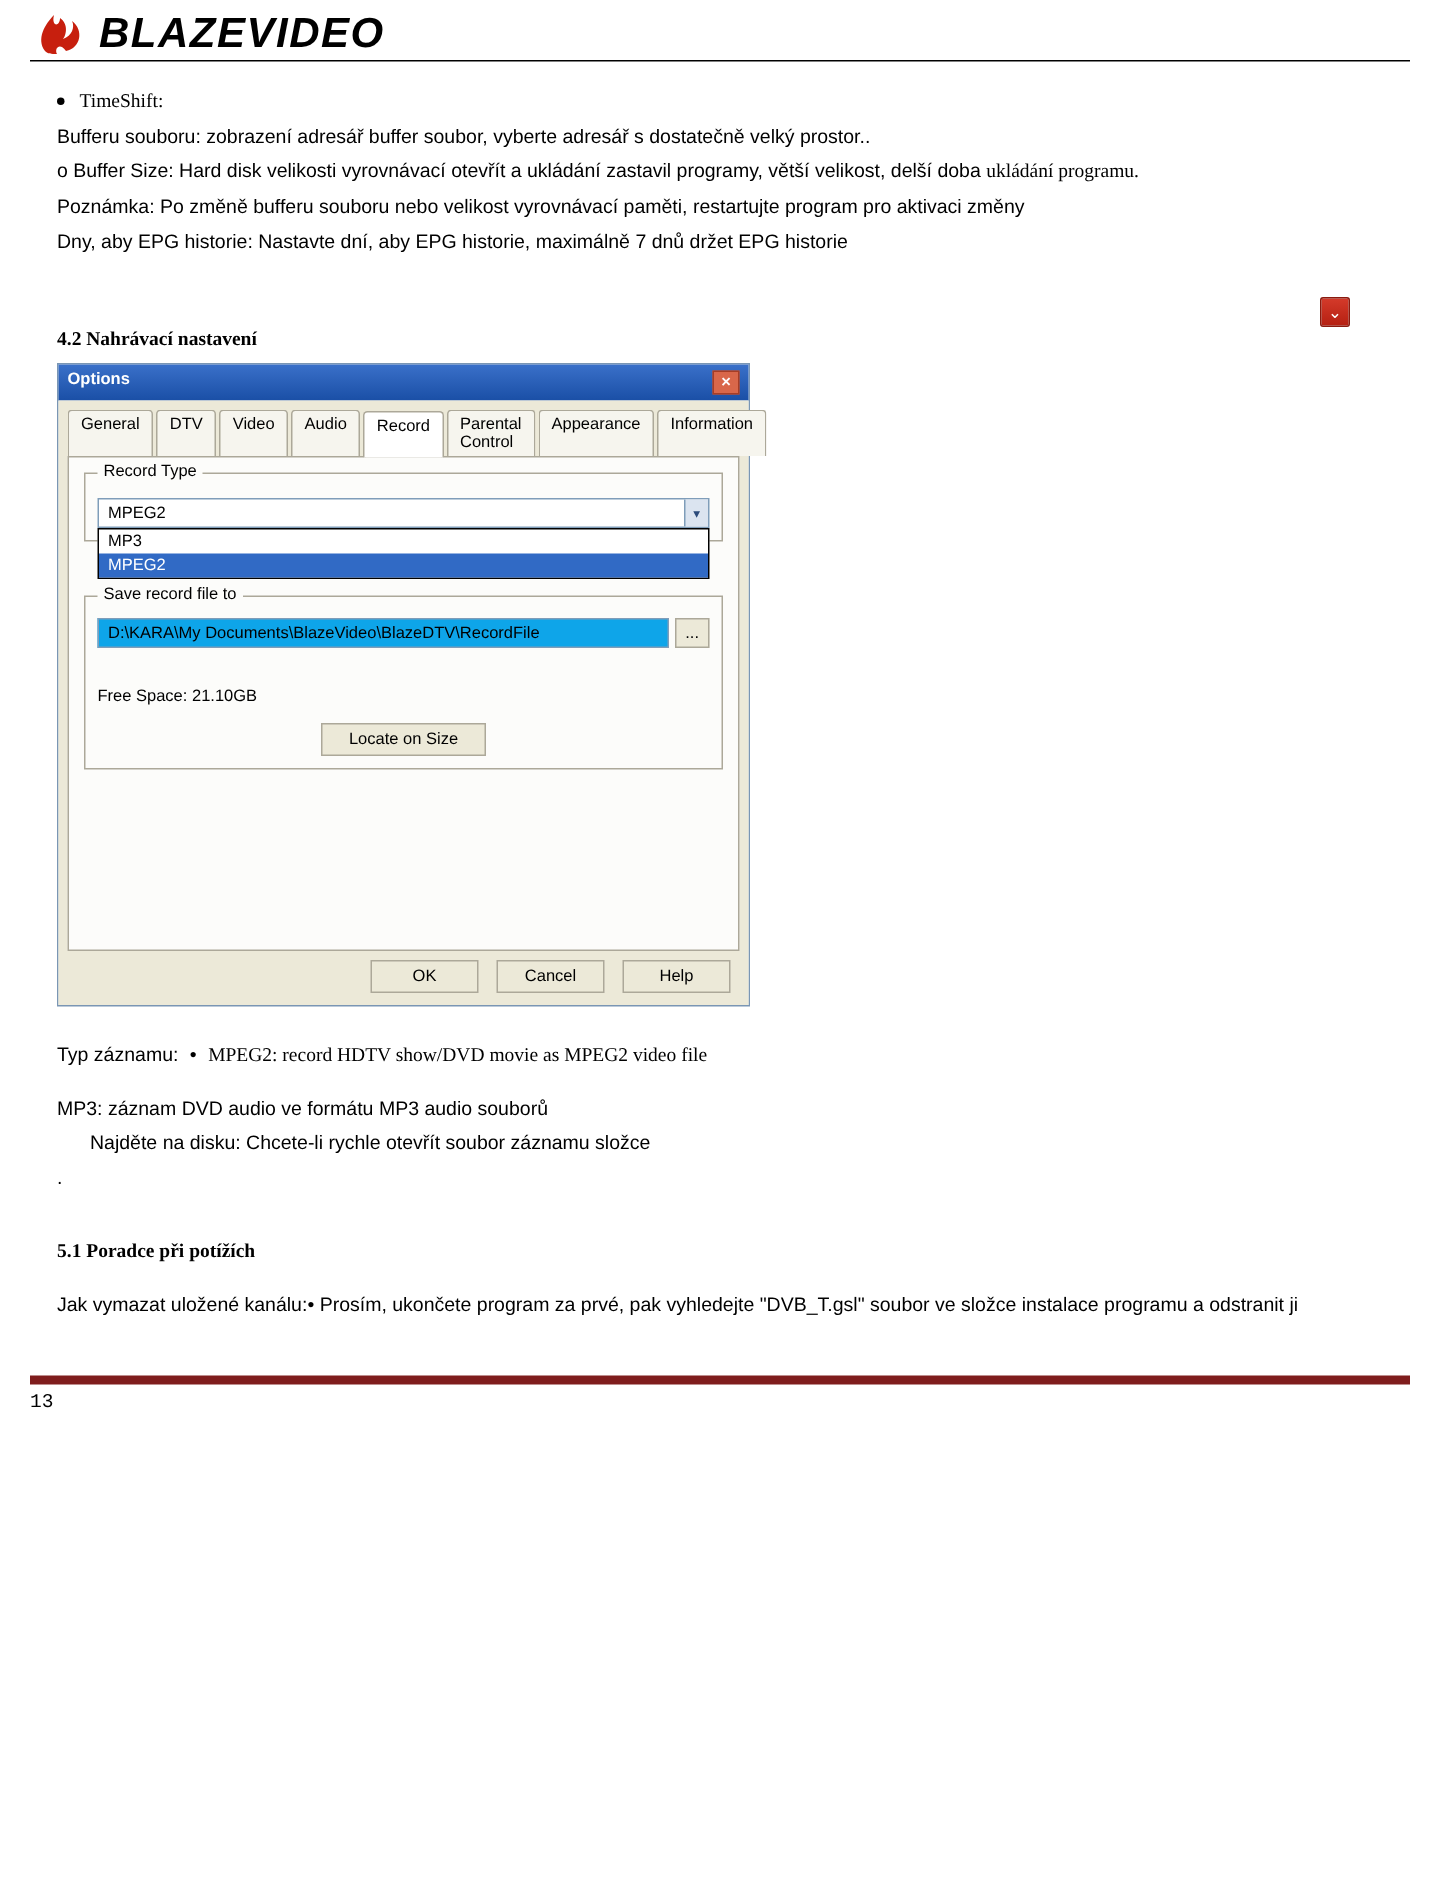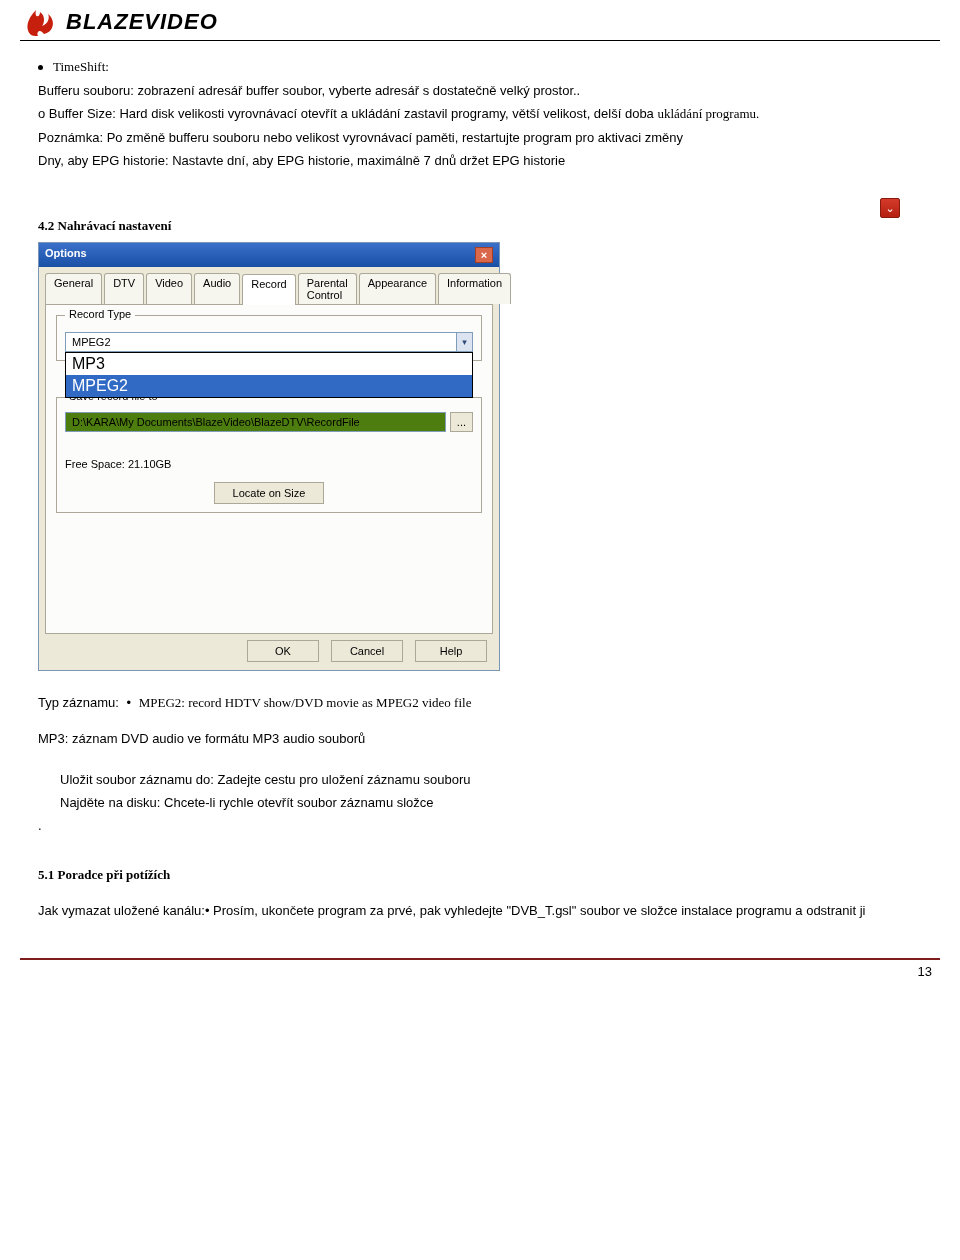--- a/index.html
+++ b/index.html
@@ -17,21 +17,21 @@
     border-bottom: 1px solid #000;
     padding: 6px 0 2px 0;
     margin-bottom: 18px;
   }
   .logo-flame {
     width: 40px; height: 32px;
     position: relative;
     margin-right: 6px;
   }
   .logo-text {
-    font-size: 22px;
+    font-size: 28px;
     font-weight: 900;
     font-style: italic;
     letter-spacing: 1px;
   }
   .content { padding-left: 18px; }
   .bullet-row { display:flex; align-items:flex-start; margin: 6px 0; }
   .bullet-dot { width:5px;height:5px;background:#000;border-radius:50%;margin-top:6px;margin-right:10px;flex:0 0 auto;}
   .timeshift-label { font-family: "Times New Roman", serif; }
   .serif { font-family: "Times New Roman", serif; }
   .indent1 { margin-left: 78px; }
@@ -93,34 +93,34 @@
   }
   .combo-wrap { position:relative; margin-top:8px;}
   .combo {
     display:flex;border:1px solid #7f9db9;background:#fff;height:20px;align-items:center;
   }
   .combo-text{flex:1;padding:0 6px;font-size:11px;}
   .combo-btn{width:16px;height:18px;background:#dbe4f0;border-left:1px solid #7f9db9;display:flex;align-items:center;justify-content:center;font-size:9px;color:#2b4a7a;}
   .dropdown {
     position:absolute;top:20px;left:0;right:0;border:1px solid #000;background:#fff;z-index:5;
   }
-  .dd-item{padding:2px 6px;font-size:16px;}
+  .dd-item{padding:2px 6px;font-size:11px;}
   .dd-item.sel{background:#316ac5;color:#fff;}
   .path-row{display:flex;align-items:center;gap:4px;margin-top:6px;}
-  .path-box{flex:1;border:1px solid #7f9db9;background:#4d7c0f;height:20px;display:flex;align-items:center;padding:0 6px;font-size:11px;}
+  .path-box{flex:1;border:1px solid #7f9db9;background:#0ea5e9;height:20px;display:flex;align-items:center;padding:0 6px;font-size:11px;}
   .small-btn{border:1px solid #aca899;background:#ece9d8;height:20px;padding:0 6px;font-size:11px;cursor:pointer;}
   .locate-row{display:flex;justify-content:center;margin-top:12px;}
   .win-buttons{display:flex;justify-content:flex-end;gap:12px;margin-top:6px;padding-right:6px;}
   .win-btn{border:1px solid #aca899;background:#ece9d8;width:72px;height:22px;font-size:11px;cursor:pointer;}
   .free-space{margin-top:26px;font-size:11px;}
 
   .after-win { margin-top: 24px; }
   .line { margin: 8px 0; }
   .sub-indent { margin-left: 22px; }
-  .footer-bar { border-top:2px solid #7f1d1d; margin-top:40px; text-align:right; padding:4px 8px 0 0; font-family:Liberation Sans, sans-serif;}
+  .footer-bar { border-top:6px solid #7f1d1d; margin-top:40px; padding:4px 8px 0 0; font-family:Liberation Mono, monospace;}
 </style>
 </head>
 <body>
 
 <div class="header-bar">
   <div class="logo-flame">
     <svg viewBox="0 0 40 32" width="40" height="32">
       <path d="M10 28 C4 20 10 10 16 4 C14 12 20 12 20 6 C26 10 24 18 22 20 C28 18 30 12 28 8 C36 14 34 26 24 28 C20 22 16 26 18 30 C14 30 12 30 10 28 Z" fill="#c71f0e"></path>
     </svg>
   </div>
@@ -202,21 +202,20 @@
 
   <div class="after-win">
     <div class="line">
       <span>Typ záznamu:</span>
       <span style="margin:0 4px;">•</span>
       <span class="serif">MPEG2:    record HDTV show/DVD movie as MPEG2 video file</span>
     </div>
 
     <div class="line" style="margin-top:20px;">MP3: záznam DVD audio ve formátu MP3 audio souborů</div>
 
-    <div class="sub-indent line" style="margin-top:26px;">Uložit soubor záznamu do: Zadejte cestu pro uložení záznamu souboru</div>
     <div class="sub-indent line">Najděte na disku: Chcete-li rychle otevřít soubor záznamu složce</div>
     <div class="line">.</div>
   </div>
 
   <div class="section-heading" style="margin-top:34px;">5.1 Poradce při potížích</div>
 
   <div class="line" style="margin-top:20px;">Jak vymazat uložené kanálu:• Prosím, ukončete program za prvé, pak vyhledejte "DVB_T.gsl" soubor ve složce instalace programu a odstranit ji</div>
 
 </div>
 

